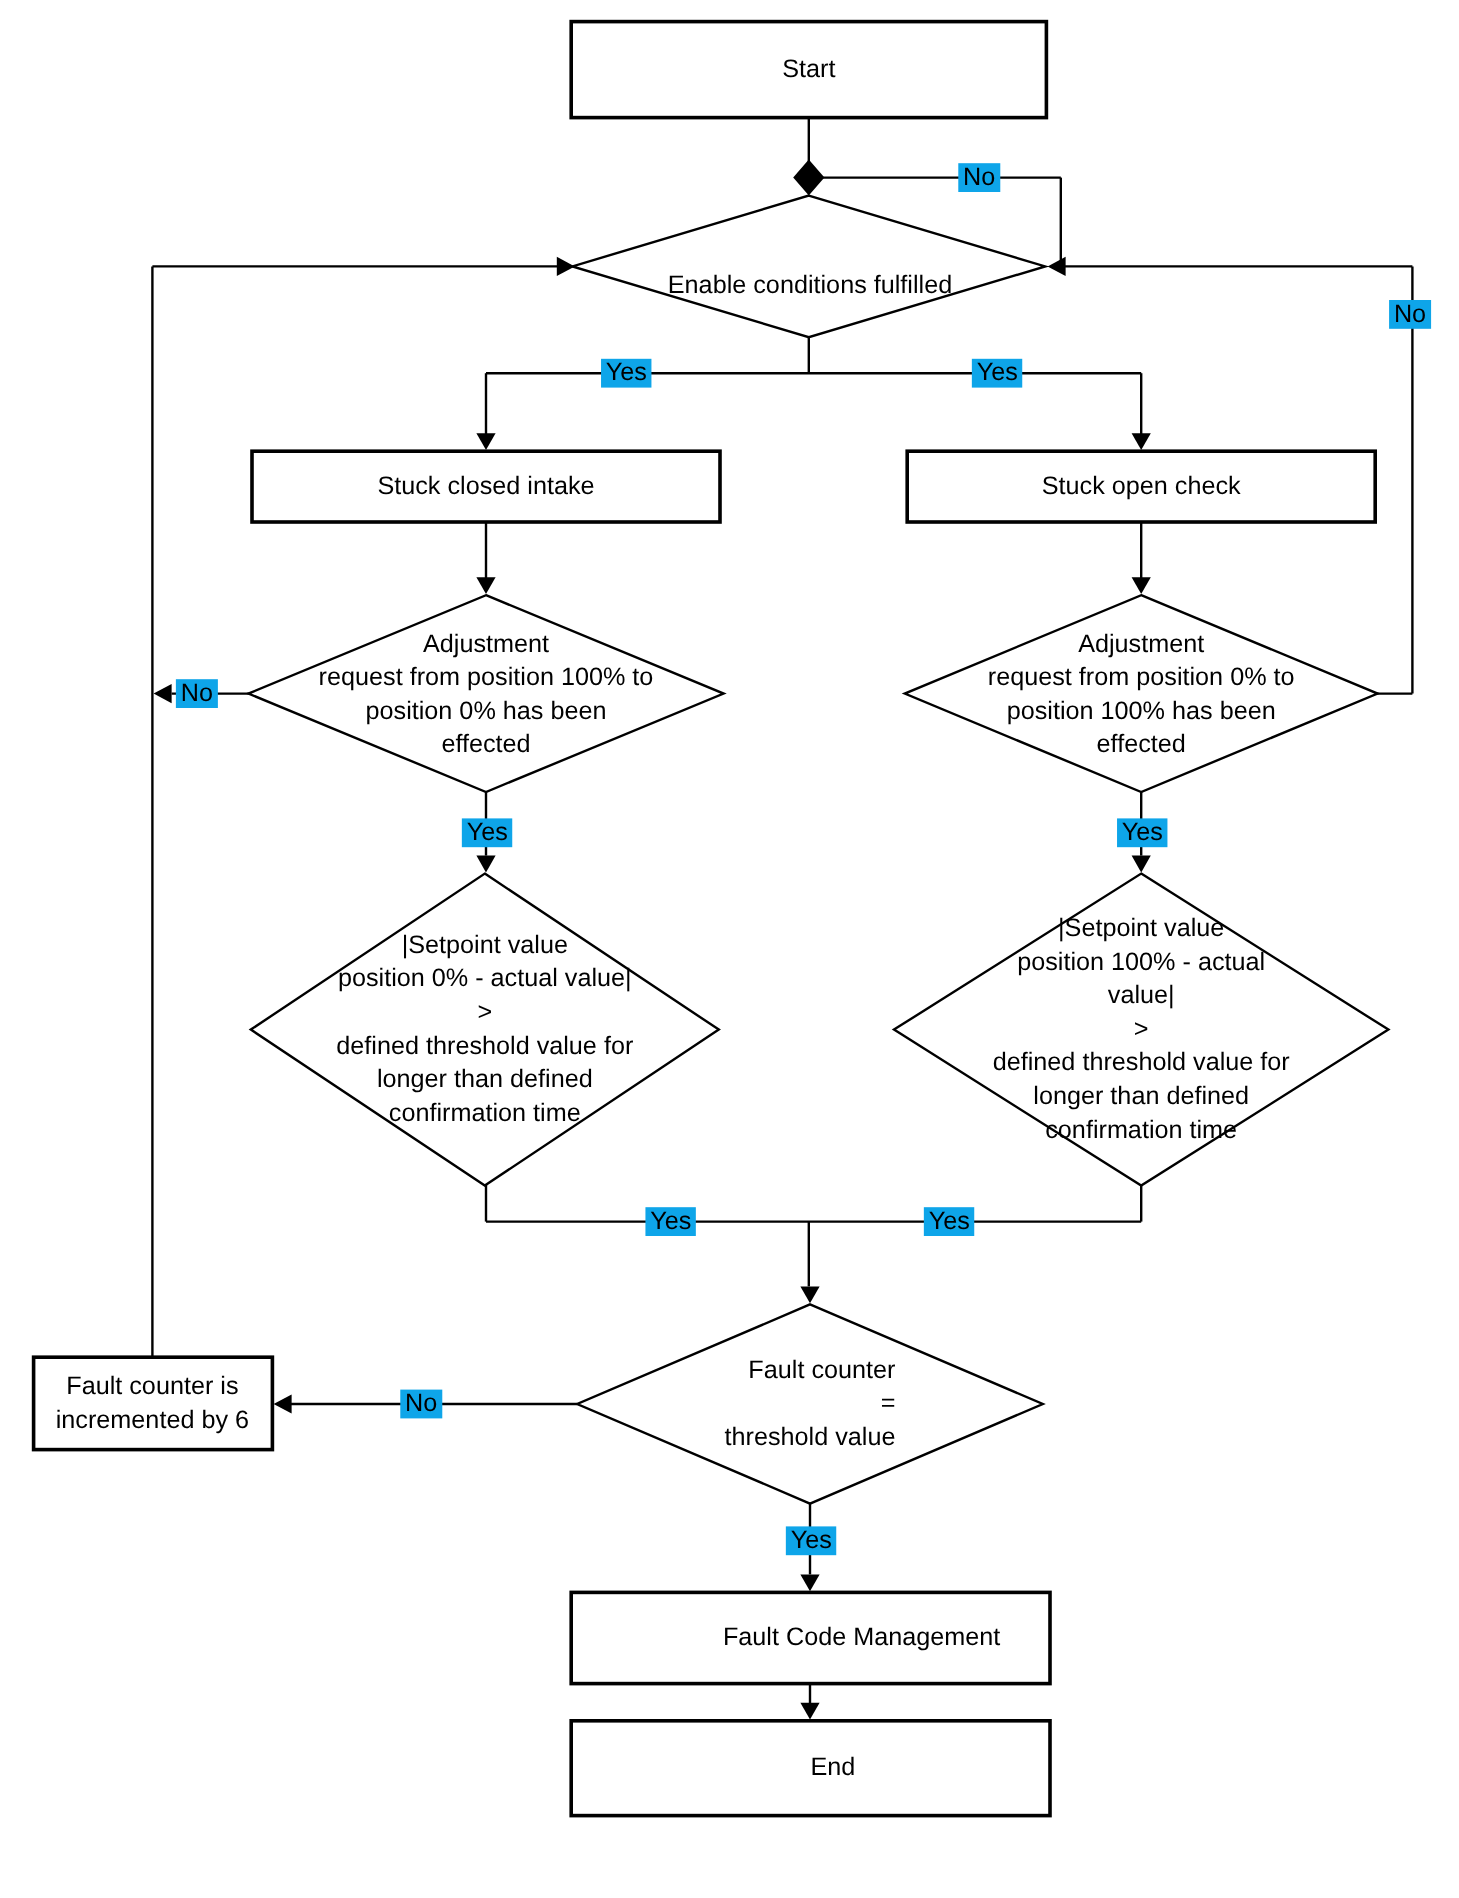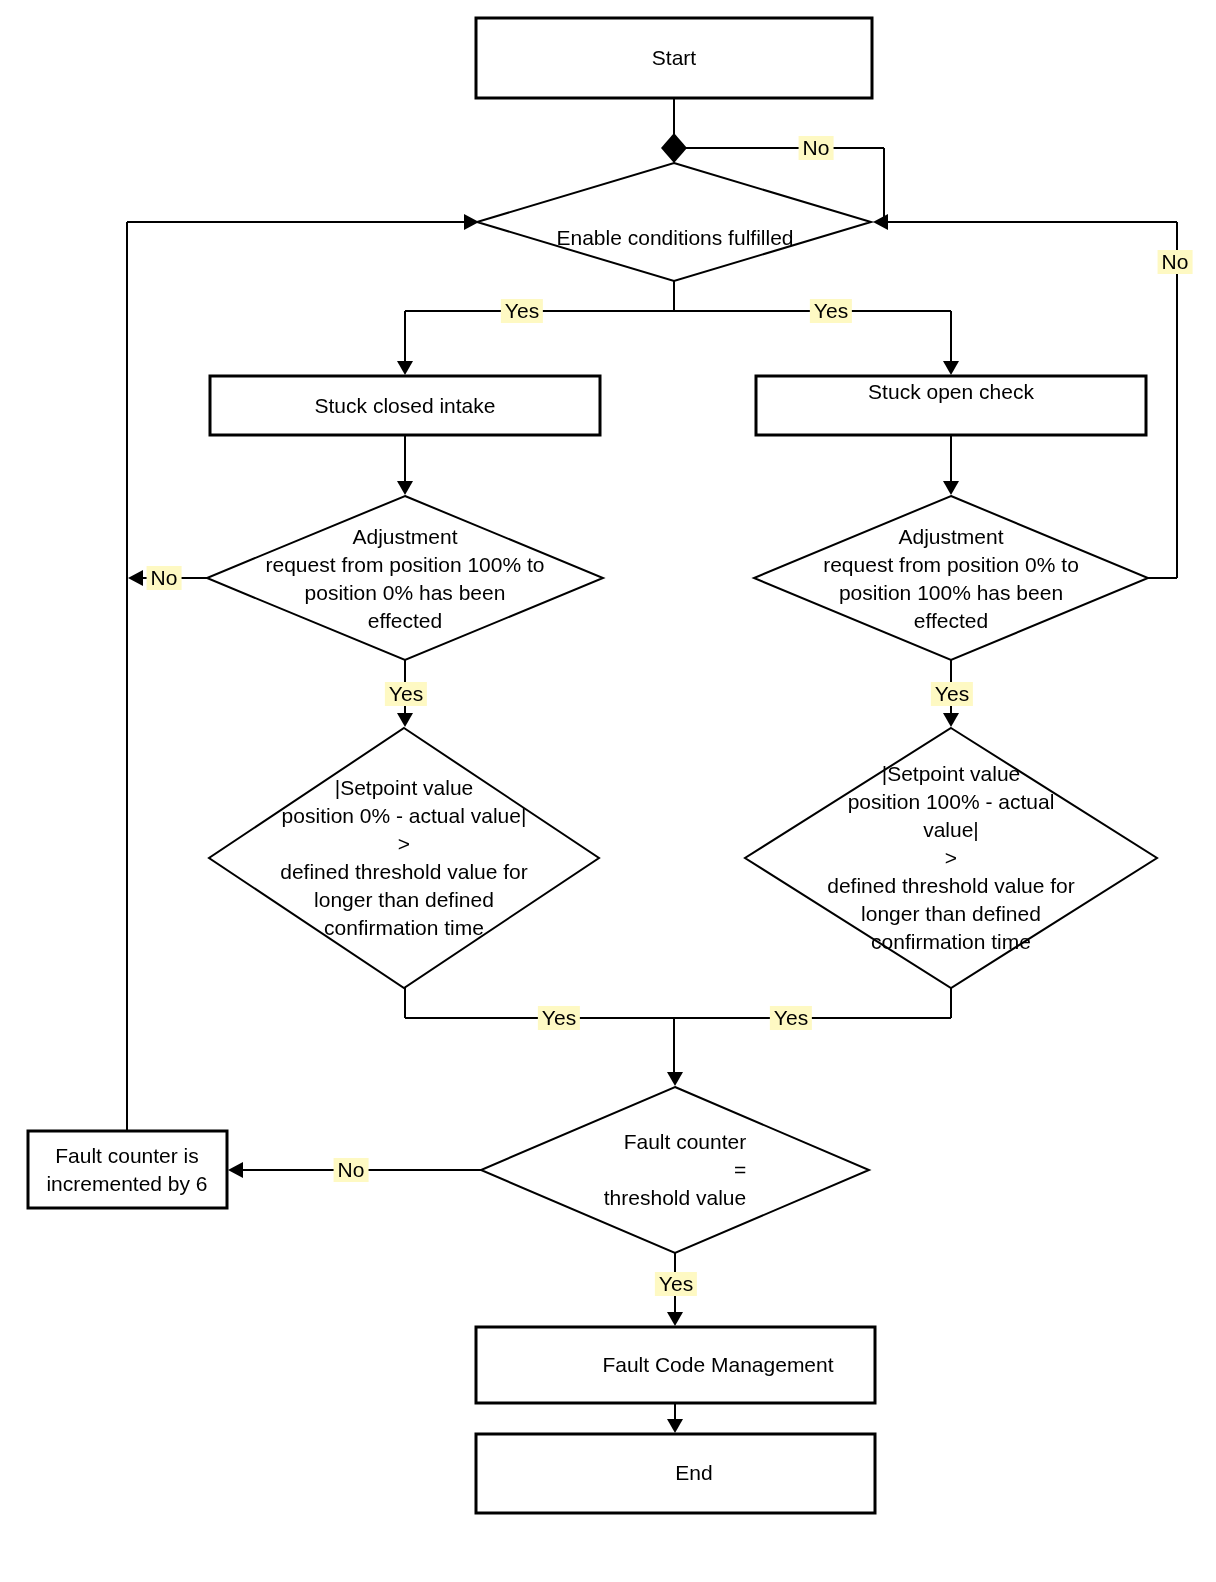--- a/index.html
+++ b/index.html
@@ -17,21 +17,21 @@
     transform: translate(-50%, -50%);
     text-align: center;
     white-space: pre-line;
     font-size: 21px;
     line-height: 28px;
     color: #000;
   }
   .edge {
     position: absolute;
     transform: translate(-50%, -50%);
-    background: #fef9c3;
+    background: #0ea5e9;
     padding: 0 4px;
     font-size: 21px;
     line-height: 24px;
     color: #000;
     white-space: nowrap;
   }
   .caption {
     position: absolute;
     left: 25px;
     top: 1532px;
@@ -107,21 +107,21 @@
       <polygon points="675,1086 667,1072 683,1072"></polygon>
       <polygon points="228,1170 243,1162 243,1178"></polygon>
       <polygon points="675,1326 667,1312 683,1312"></polygon>
       <polygon points="675,1433 667,1419 683,1419"></polygon>
     </g>
   </svg>
 
   <div class="lbl" style="left:674px; top:58px;">Start</div>
   <div class="lbl" style="left:675px; top:238px;">Enable conditions fulfilled</div>
   <div class="lbl" style="left:405px; top:406px;">Stuck closed intake</div>
-  <div class="lbl" style="left:951px; top:392px;">Stuck open check</div>
+  <div class="lbl" style="left:951px; top:406px;">Stuck open check</div>
   <div class="lbl" style="left:405px; top:579px;">Adjustment
 request from position 100% to
 position 0% has been
 effected</div>
   <div class="lbl" style="left:951px; top:579px;">Adjustment
 request from position 0% to
 position 100% has been
 effected</div>
   <div class="lbl" style="left:404px; top:858px;">|Setpoint value
 position 0% - actual value|

